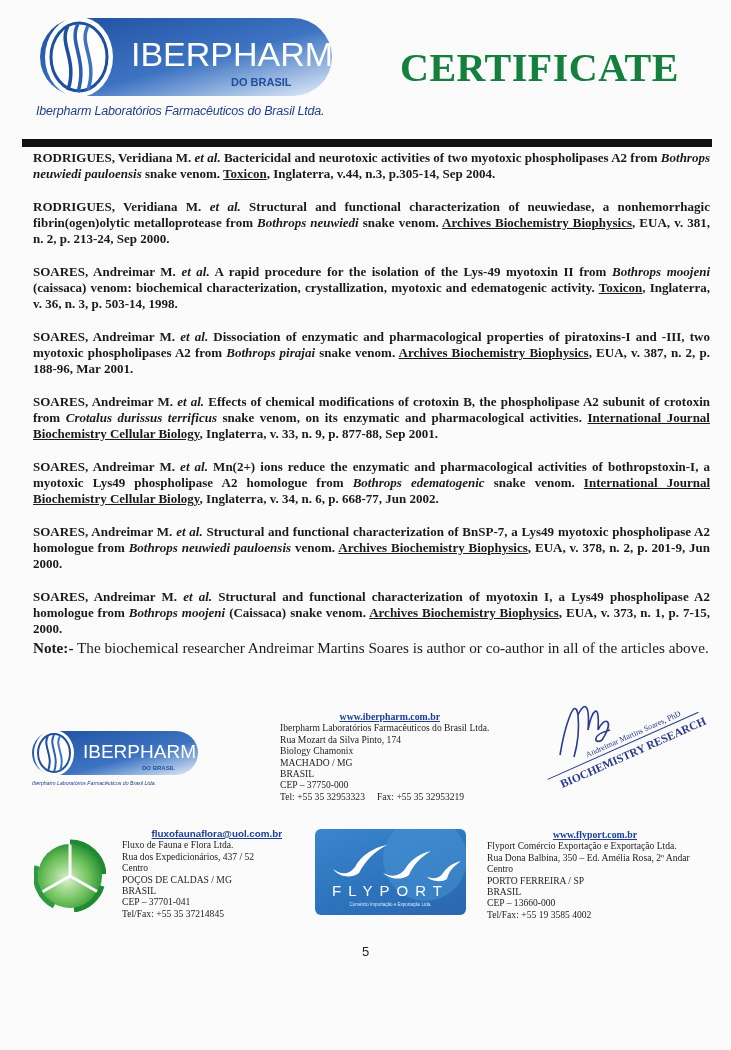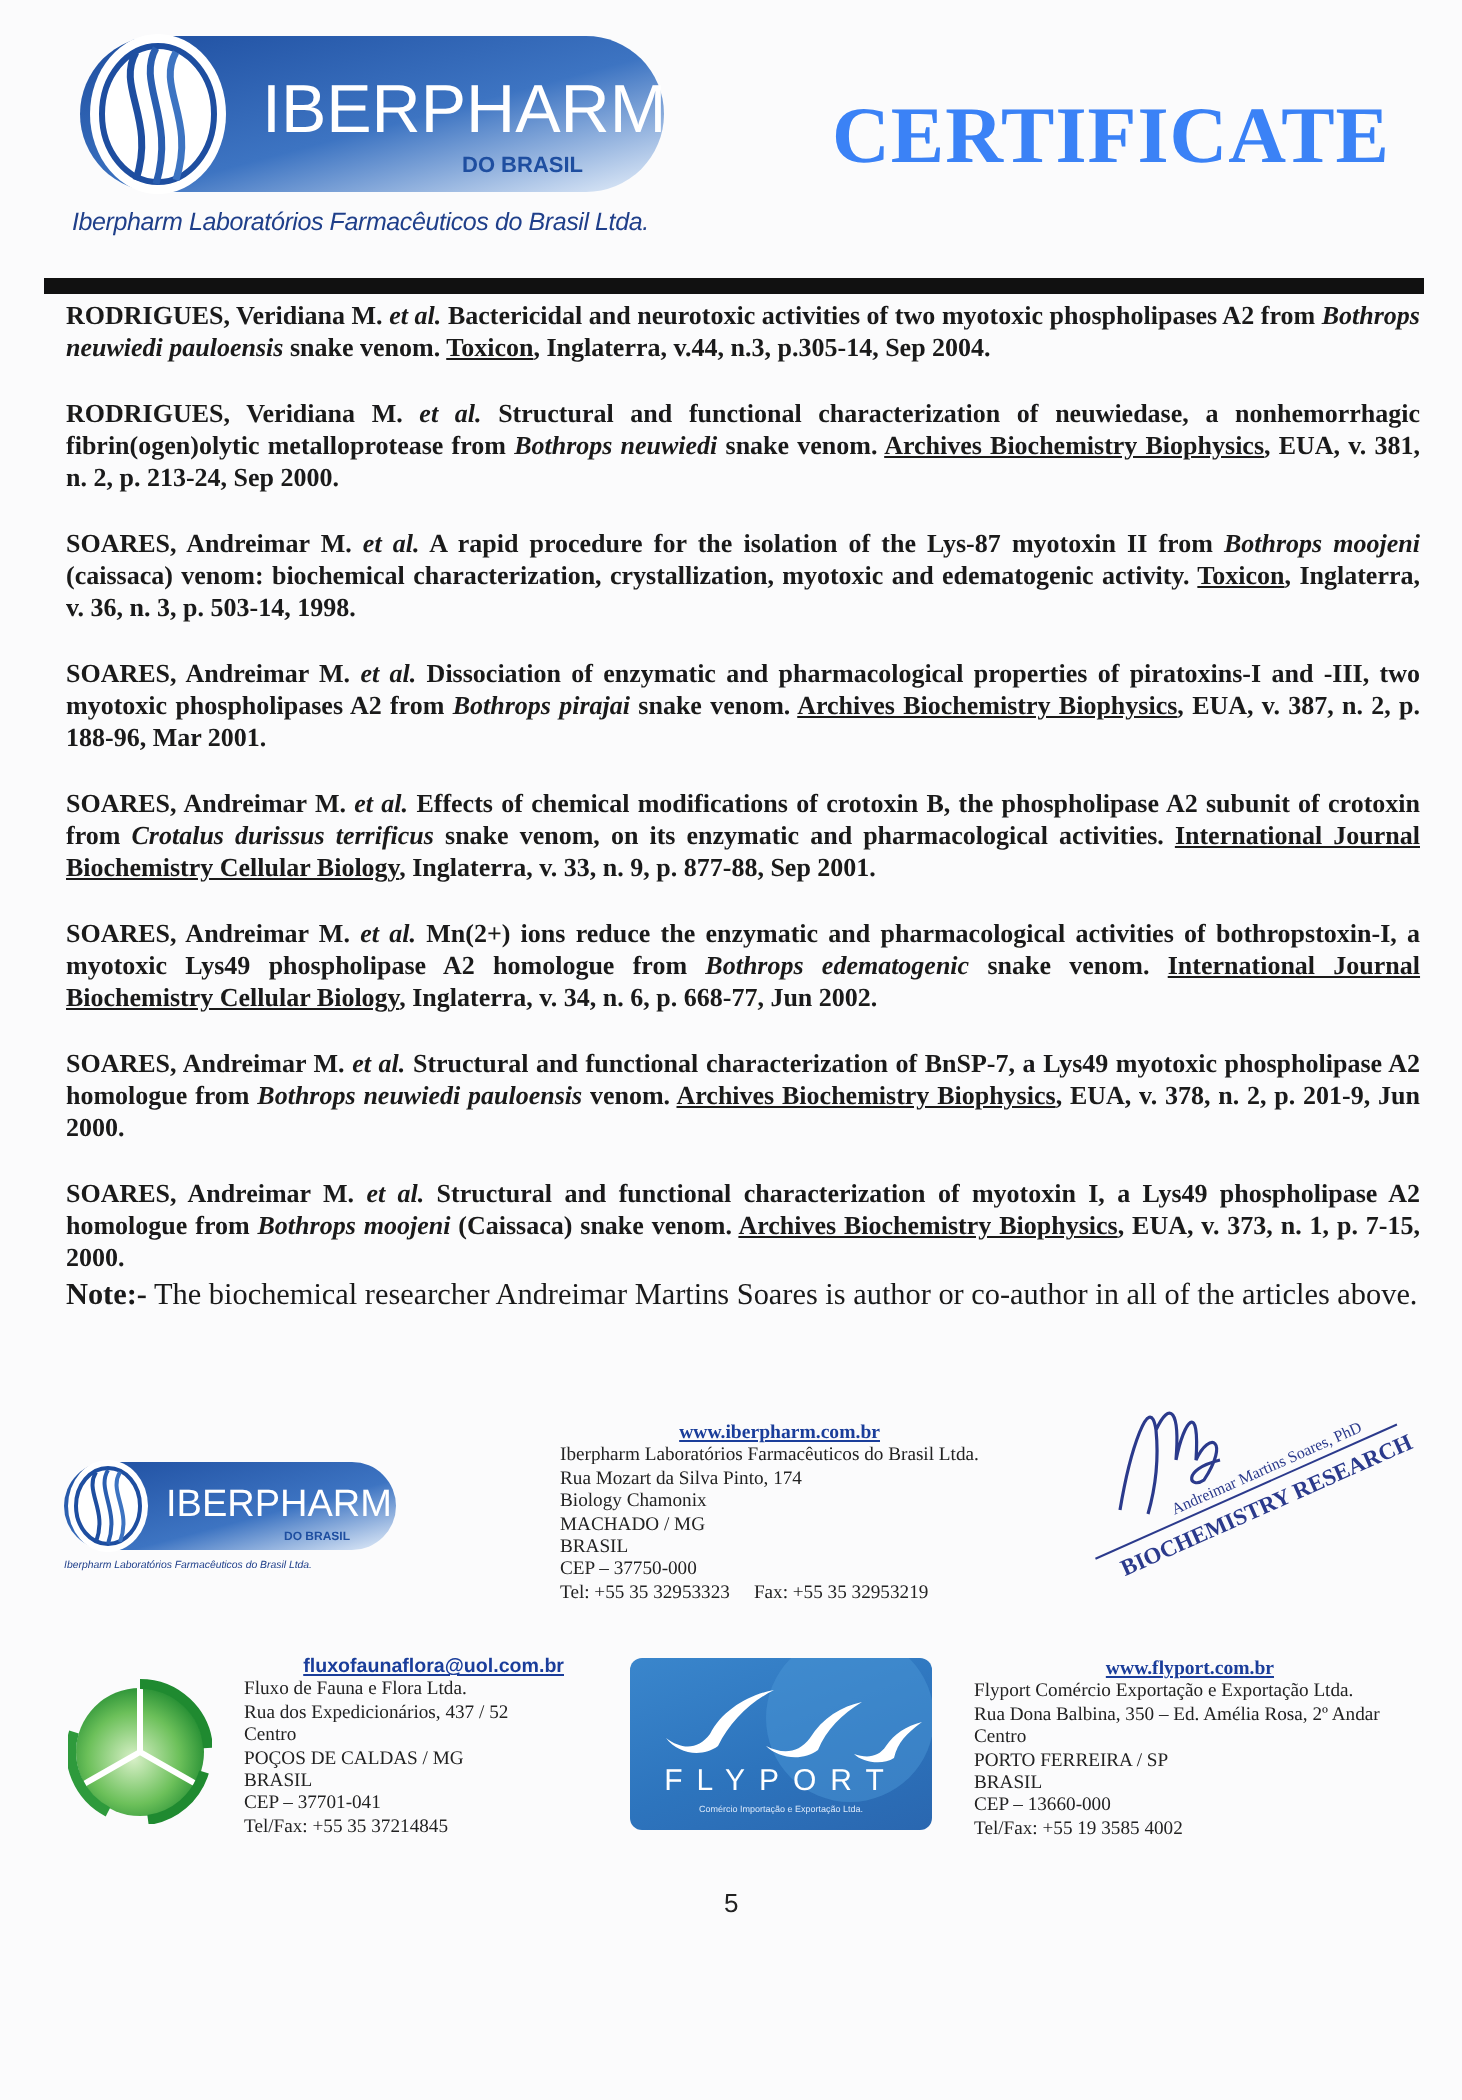--- a/index.html
+++ b/index.html
@@ -2,21 +2,21 @@
 <html><head>
 <meta charset="utf-8">
 <style>
   * { box-sizing: border-box; margin: 0; padding: 0; }
   html, body { width: 731px; height: 1050px; background: #fbfbfc; overflow: hidden; }
   body { position: relative; font-family: "Liberation Serif", serif; color: #1a1a1a; }
 
   
   .logo-main { position: absolute; left: 36px; top: 14px; width: 300px; height: 86px; }
   .logo-tagline { position: absolute; left: 36px; top: 104px; font-family: "Liberation Sans", sans-serif; font-style: italic; font-size: 12.5px; color: #1f3f8a; letter-spacing: -0.2px; }
-  .cert-title { position: absolute; left: 416px; top: 44px; font-family: "Liberation Serif", serif; font-weight: bold; font-size: 40px; color: #3b82f6; letter-spacing: 0.5px; }
+  .cert-title { position: absolute; left: 400px; top: 44px; font-family: "Liberation Serif", serif; font-weight: bold; font-size: 40px; color: #15803d; letter-spacing: 0.5px; }
   .rule { position: absolute; left: 22px; top: 139px; width: 690px; height: 8px; background: #111; }
 
   
   .refs { position: absolute; left: 33px; top: 150px; width: 677px; }
   .ref { font-size: 13px; line-height: 16px; text-align: justify; margin-bottom: 17px; font-weight: bold; }
   .ref i { font-style: italic; }
   .ref u { text-decoration: underline; }
 
   .note { position: absolute; left: 33px; top: 638px; width: 677px; font-size: 15.2px; line-height: 19px; text-align: justify; }
   .note b { font-weight: bold; }
@@ -68,21 +68,21 @@
 <div class="rule"></div>
 
 <div class="refs">
   <p class="ref">
     <span>RODRIGUES, Veridiana M.</span> <i>et al.</i><span> Bactericidal and neurotoxic activities of two myotoxic phospholipases A2 from </span><i>Bothrops neuwiedi pauloensis</i><span> snake venom. </span><u>Toxicon</u><span>, Inglaterra, v.44, n.3, p.305-14, Sep 2004.</span>
   </p>
   <p class="ref">
     <span>RODRIGUES, Veridiana M.</span> <i>et al.</i><span> Structural and functional characterization of neuwiedase, a nonhemorrhagic fibrin(ogen)olytic metalloprotease from </span><i>Bothrops neuwiedi</i><span> snake venom. </span><u>Archives Biochemistry Biophysics</u><span>, EUA, v. 381, n. 2, p. 213-24, Sep 2000.</span>
   </p>
   <p class="ref">
-    <span>SOARES, Andreimar M.</span> <i>et al.</i><span>  A rapid procedure for the isolation of the Lys-87 myotoxin II from </span><i>Bothrops moojeni</i><span> (caissaca) venom: biochemical characterization, crystallization, myotoxic and edematogenic activity. </span><u>Toxicon</u><span>, Inglaterra, v. 36, n. 3, p. 503-14, 1998.</span>
+    <span>SOARES, Andreimar M.</span> <i>et al.</i><span>  A rapid procedure for the isolation of the Lys-49 myotoxin II from </span><i>Bothrops moojeni</i><span> (caissaca) venom: biochemical characterization, crystallization, myotoxic and edematogenic activity. </span><u>Toxicon</u><span>, Inglaterra, v. 36, n. 3, p. 503-14, 1998.</span>
   </p>
   <p class="ref">
     <span>SOARES, Andreimar M.</span> <i>et al.</i><span>  Dissociation of enzymatic and pharmacological properties of piratoxins-I and -III, two myotoxic phospholipases A2 from </span><i>Bothrops pirajai</i><span> snake venom. </span><u>Archives Biochemistry Biophysics</u><span>, EUA, v. 387, n. 2, p. 188-96, Mar 2001.</span>
   </p>
   <p class="ref">
     <span>SOARES, Andreimar M.</span> <i>et al.</i><span>  Effects of chemical modifications of crotoxin B, the phospholipase A2 subunit of crotoxin from </span><i>Crotalus durissus terrificus</i><span> snake venom, on its enzymatic and pharmacological activities. </span><u>International Journal Biochemistry Cellular Biology</u><span>, Inglaterra, v. 33, n. 9, p. 877-88, Sep 2001.</span>
   </p>
   <p class="ref">
     <span>SOARES, Andreimar M.</span> <i>et al.</i><span>  Mn(2+) ions reduce the enzymatic and pharmacological activities of bothropstoxin-I, a myotoxic Lys49 phospholipase A2 homologue from </span><i>Bothrops edematogenic</i><span> snake venom. </span><u>International Journal Biochemistry Cellular Biology</u><span>, Inglaterra, v. 34, n. 6, p. 668-77, Jun 2002.</span>
   </p>

